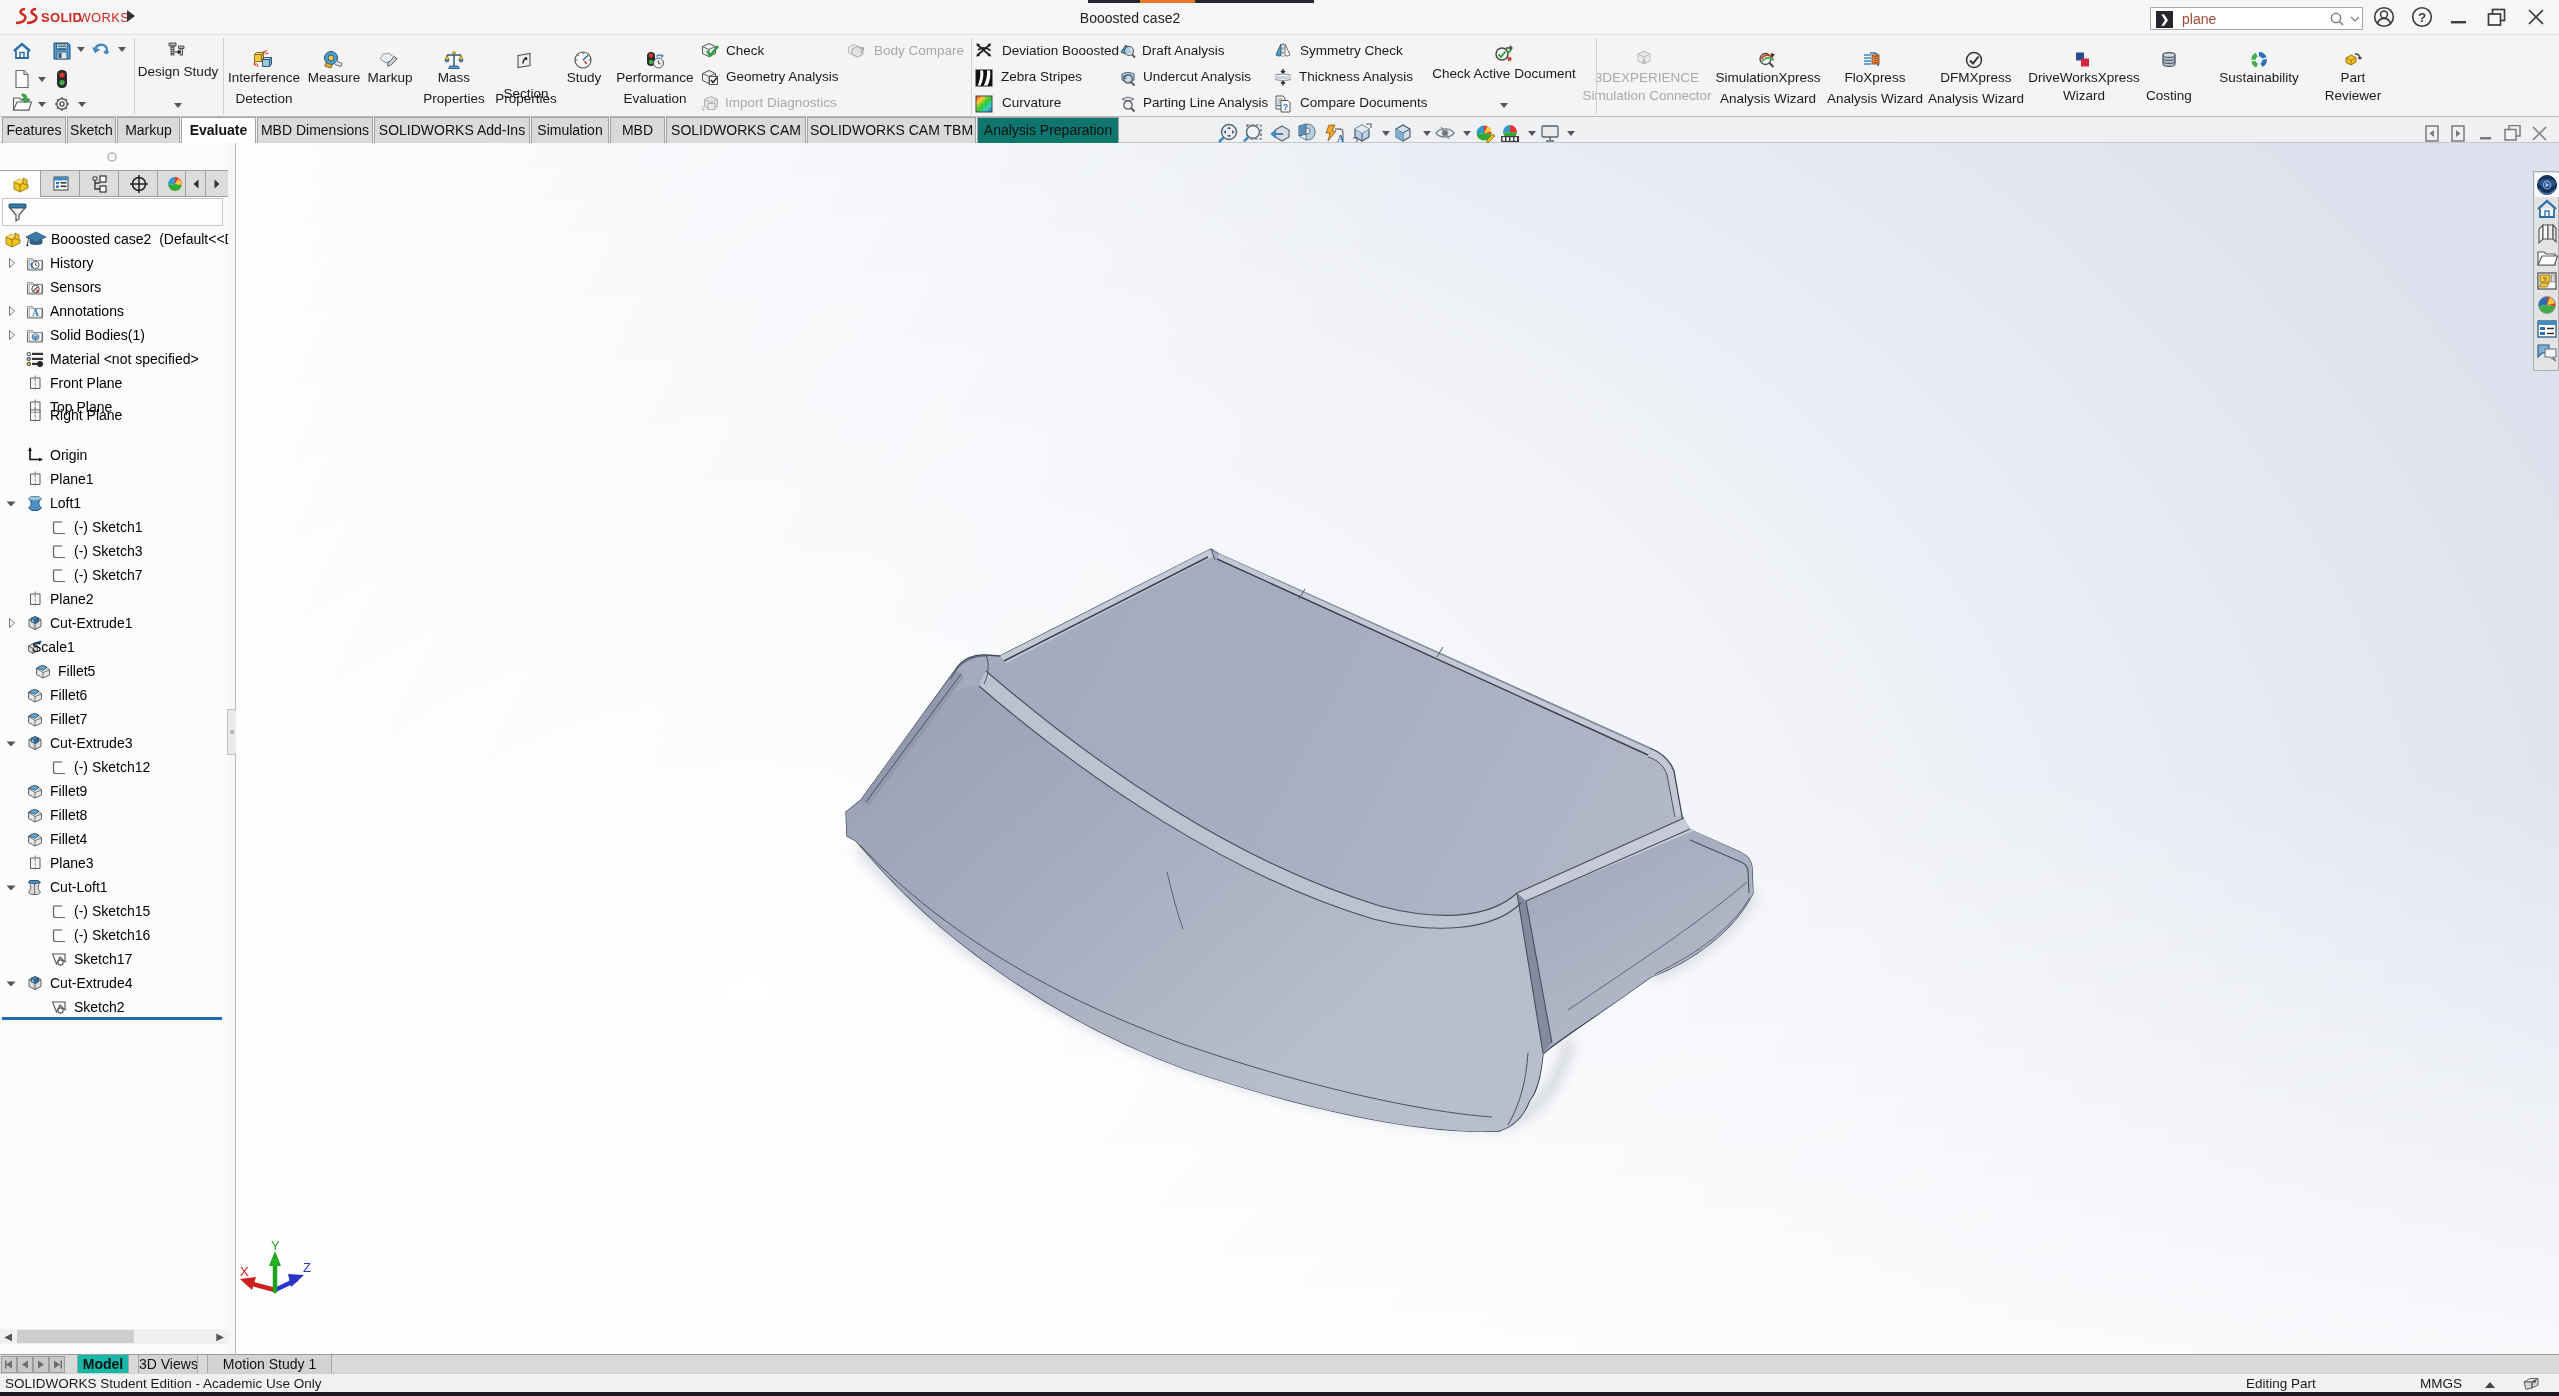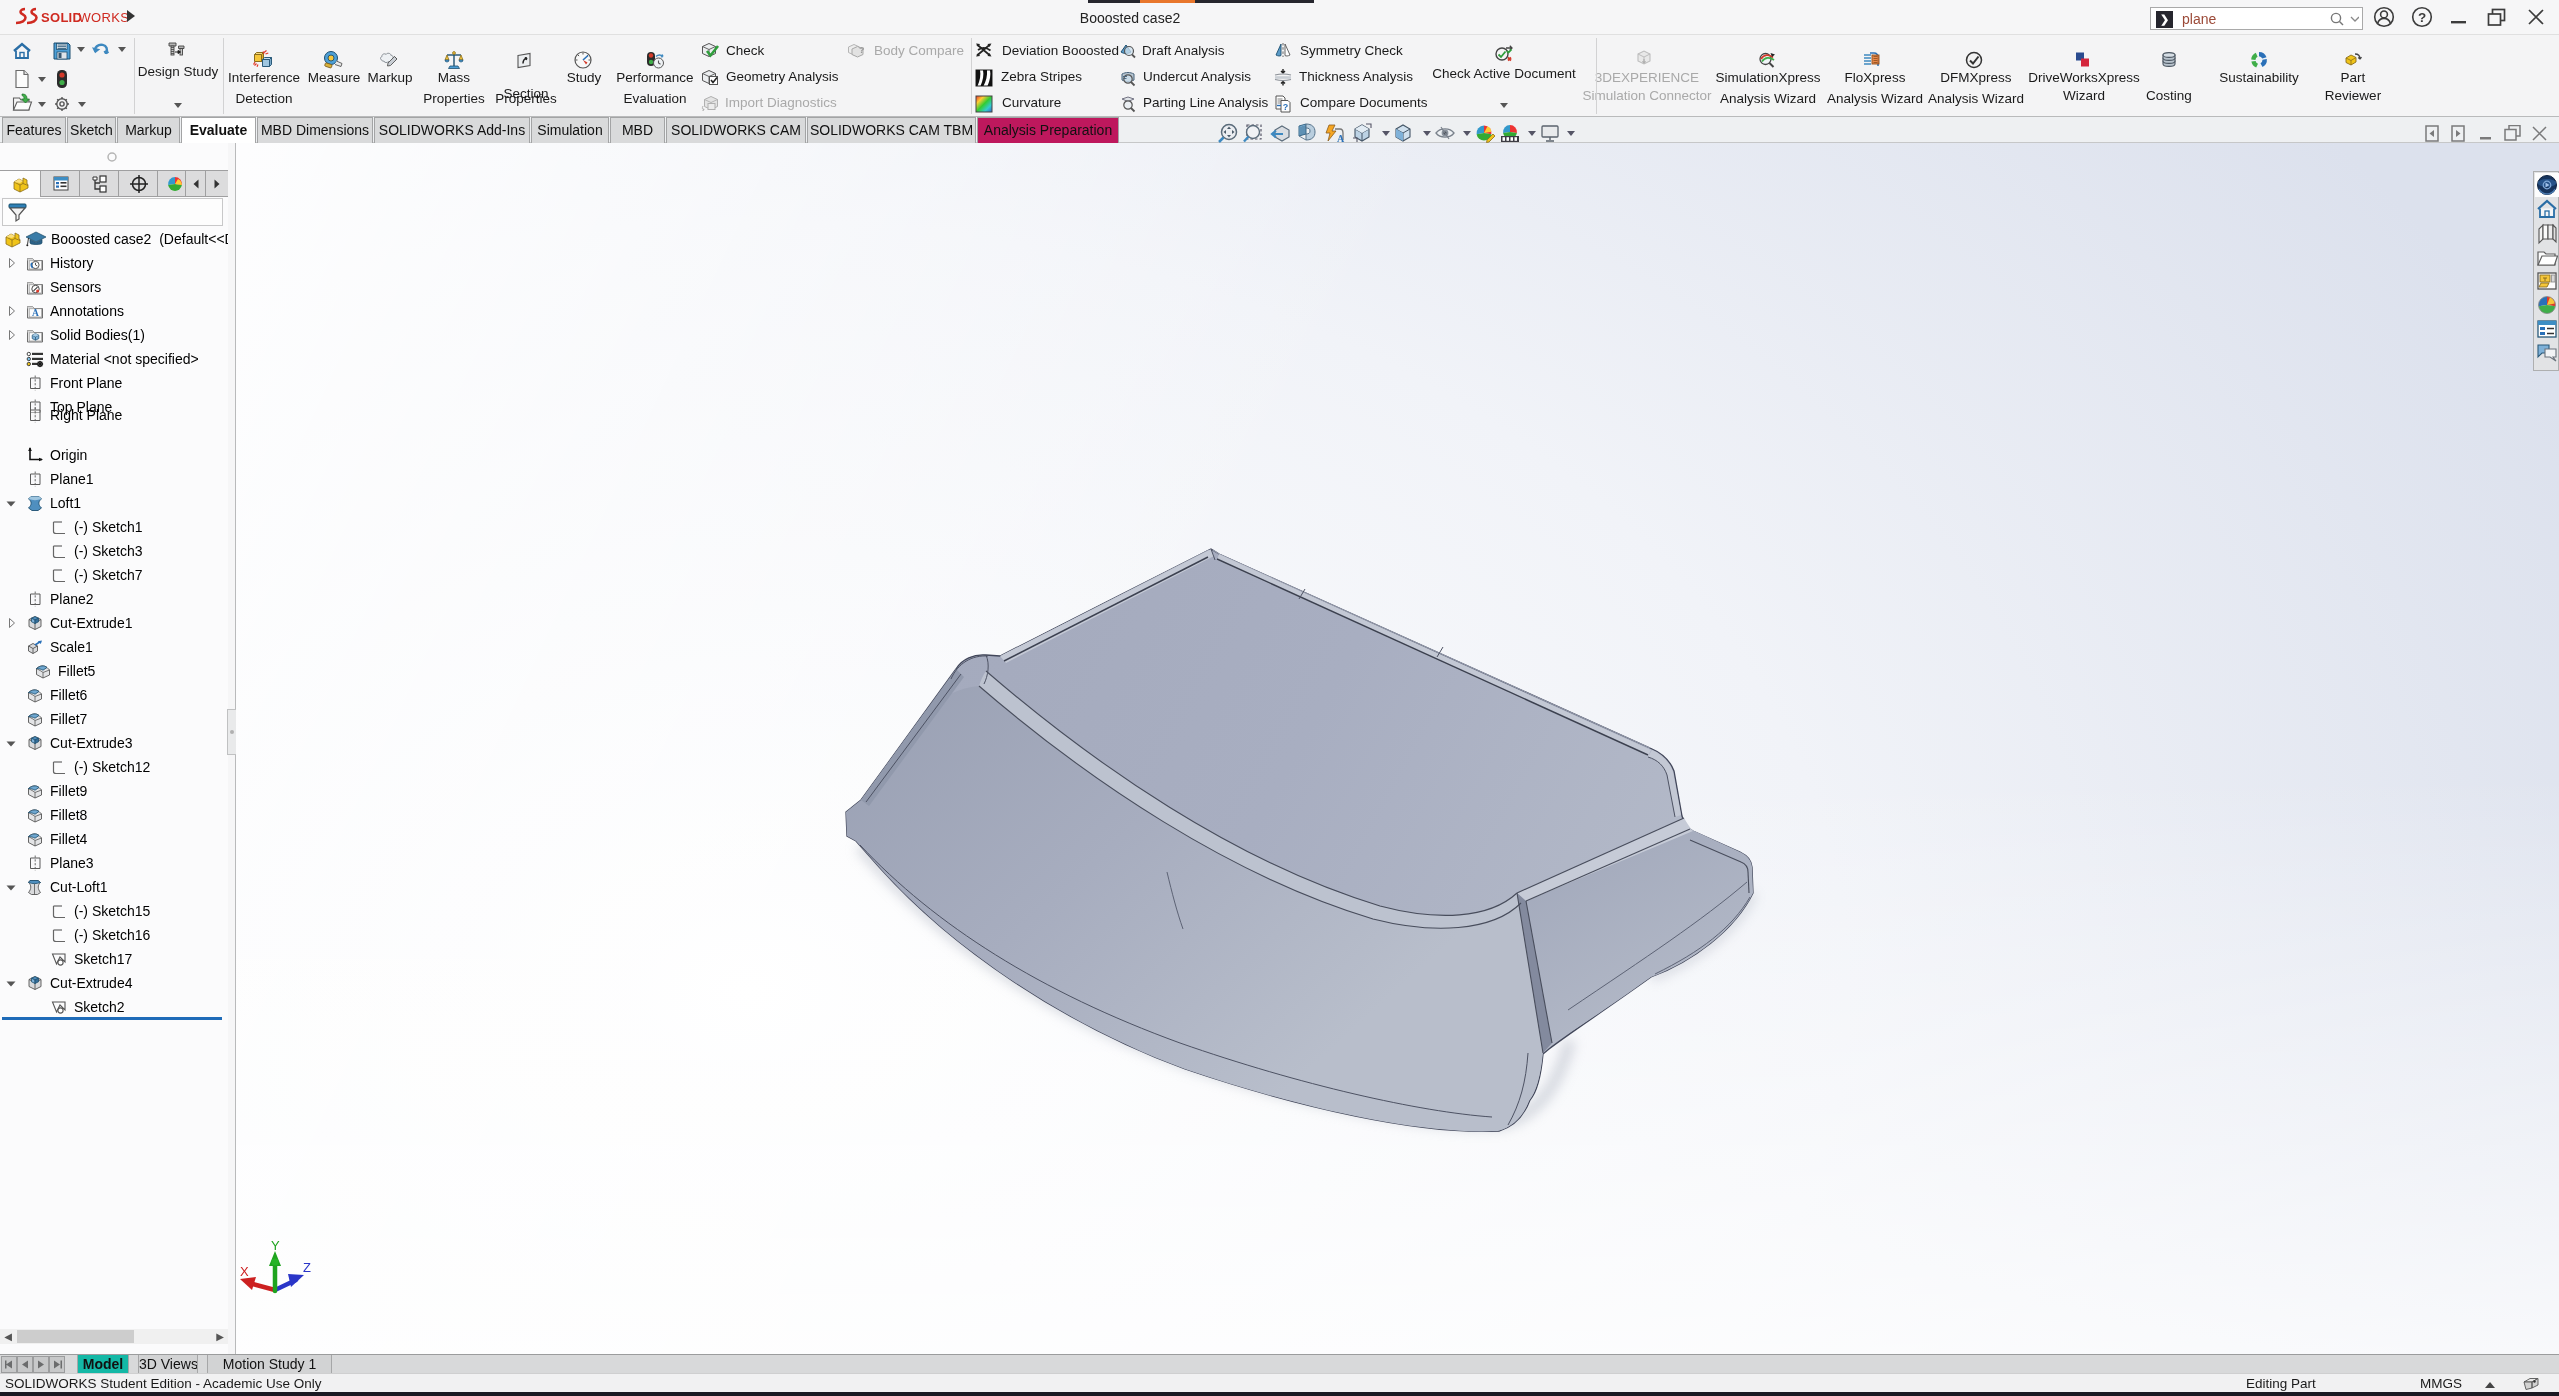--- a/index.html
+++ b/index.html
@@ -506,21 +506,21 @@
   <div class="tab" style="left:2px;width:64px">Features</div>
   <div class="tab" style="left:67px;width:49px">Sketch</div>
   <div class="tab" style="left:117px;width:63px">Markup</div>
   <div class="tab active" style="left:181px;width:75px">Evaluate</div>
   <div class="tab" style="left:257px;width:116px">MBD Dimensions</div>
   <div class="tab" style="left:374px;width:156px">SOLIDWORKS Add-Ins</div>
   <div class="tab" style="left:531px;width:78px">Simulation</div>
   <div class="tab" style="left:610px;width:55px">MBD</div>
   <div class="tab" style="left:666px;width:140px">SOLIDWORKS CAM</div>
   <div class="tab" style="left:807px;width:169px">SOLIDWORKS CAM TBM</div>
-  <div class="tab" style="left:977px;width:142px;background:#be185d">Analysis Preparation</div>
+  <div class="tab" style="left:977px;width:142px;background:#0f766e">Analysis Preparation</div>
   <svg class="abs" style="left:1215px;top:5px" width="380" height="24" viewBox="0 0 380 24">
 
     <g transform="translate(12 11)">
         <circle cx="2" cy="-1" r="7.5" fill="#e8ecf0" fill-opacity="0.8" stroke="#5a6b7a" stroke-width="1.5"></circle>
         <path d="M-3.5 4.5 L-8 9" stroke="#3e89c0" stroke-width="2.5"></path>
         <g fill="#4a5a68">
           <path d="M2 -6.5 l-2 2.5 h4 Z"></path>
           <path d="M2 4.5 l-2 -2.5 h4 Z"></path>
           <path d="M-3.5 -1 l2.5 -2 v4 Z"></path>
           <path d="M7.5 -1 l-2.5 -2 v4 Z"></path>
@@ -887,21 +887,21 @@
             </svg>
             <svg class="abs" style="left:26px;top:3px" width="18" height="18">
               <use href="#s-cutex"></use>
             </svg>
             <span class="abs" style="left:50px">Cut-Extrude1</span>
           </div>
       <div class="trow" style="left:0;top:408px;width:228px;overflow:hidden">
             <svg class="abs" style="left:26px;top:3px" width="18" height="18">
               <use href="#s-scale"></use>
             </svg>
-            <span class="abs" style="left:50px">Scale1</span>
+            <span class="abs" style="left:32px">Scale1</span>
           </div>
       <div class="trow" style="left:8px;top:432px;width:228px;overflow:hidden">
             <svg class="abs" style="left:26px;top:3px" width="18" height="18">
               <use href="#s-fillet"></use>
             </svg>
             <span class="abs" style="left:50px">Fillet5</span>
           </div>
       <div class="trow" style="left:0;top:456px;width:228px;overflow:hidden">
             <svg class="abs" style="left:26px;top:3px" width="18" height="18">
               <use href="#s-fillet"></use>

